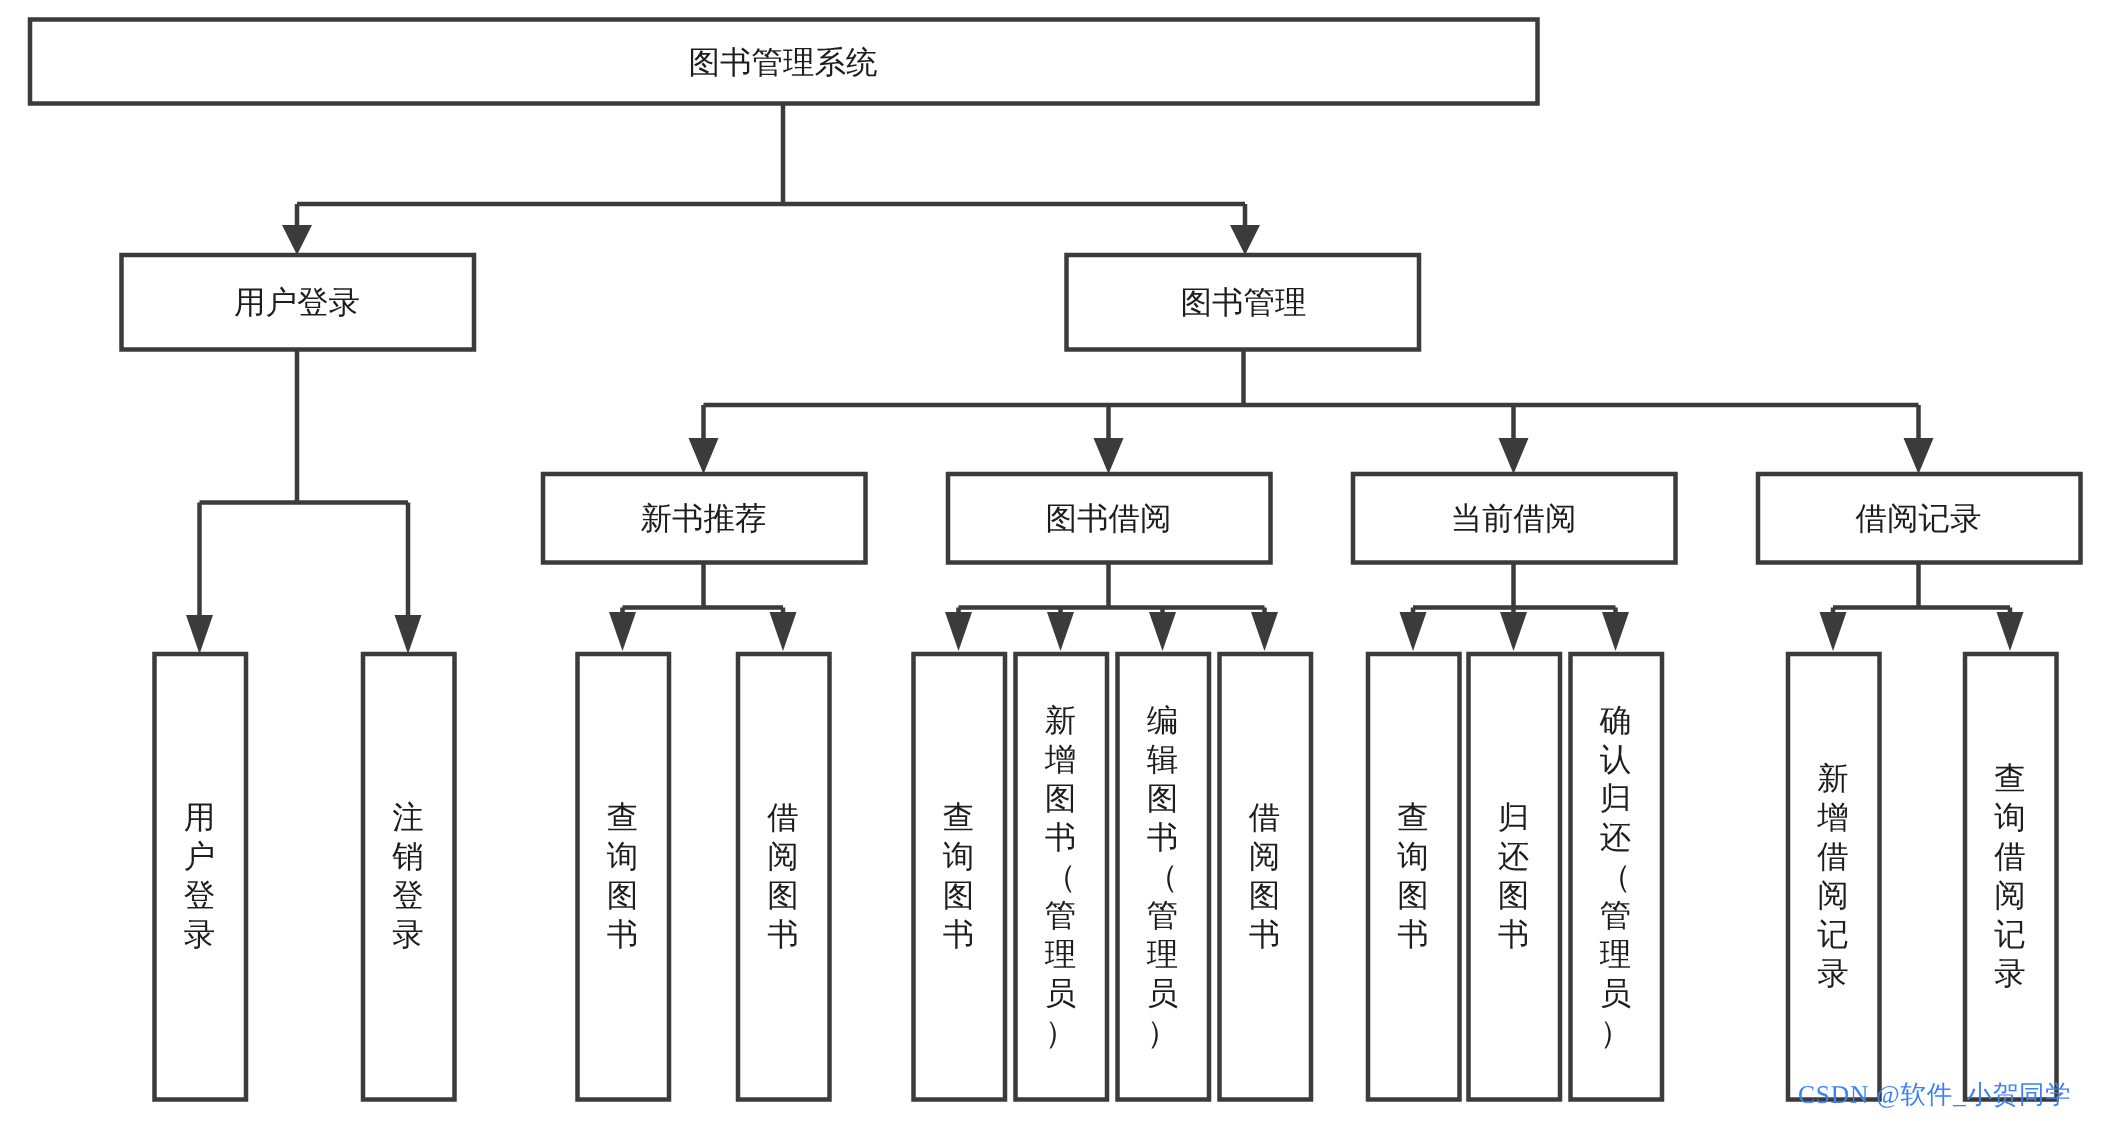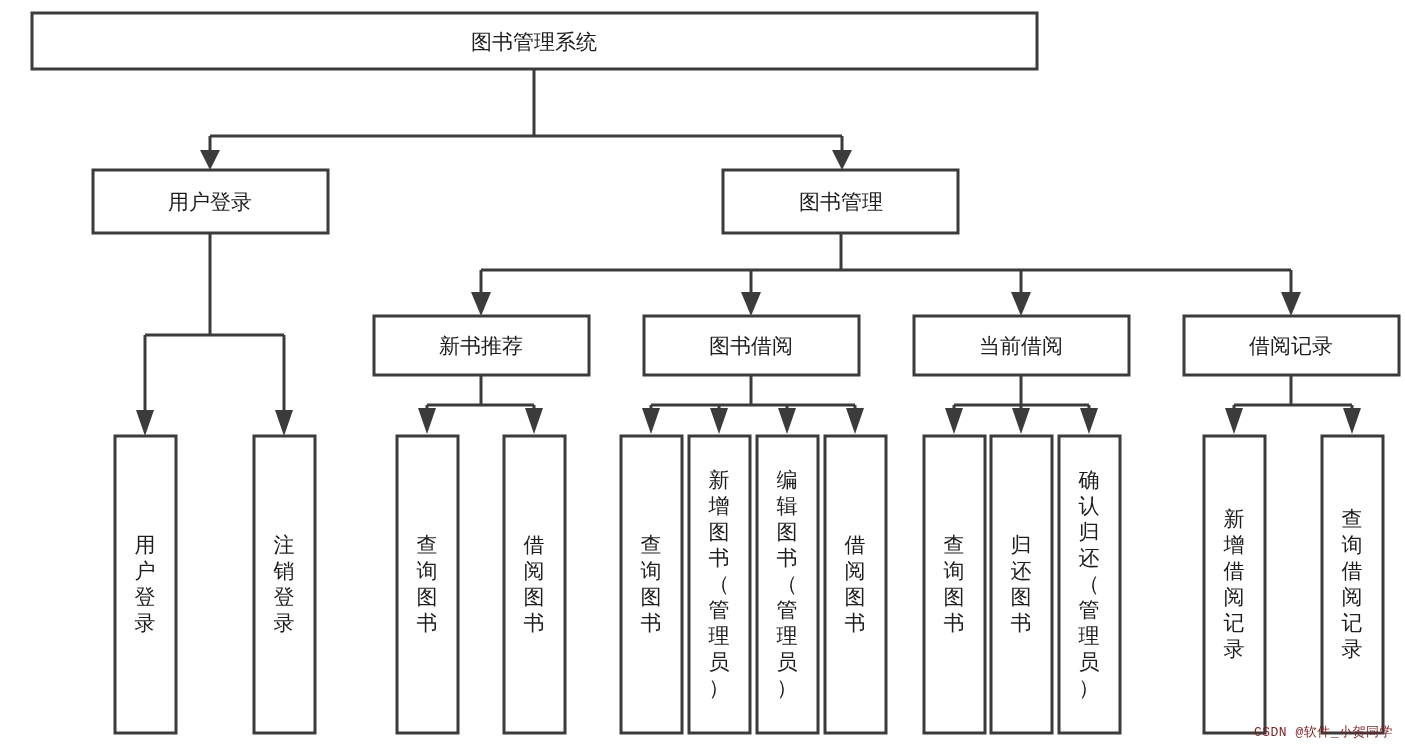--- a/index.html
+++ b/index.html
@@ -9,21 +9,21 @@
   }
   body {
     width: 1405px;
     height: 747px;
     font-family: "Liberation Sans", "DejaVu Sans", sans-serif;
     overflow: hidden;
     position: relative;
   }
   #diagram-root {
     position: absolute;
-    left: 12px;
+    left: 0;
     top: 0;
     width: 1389px;
     height: 747px;
     text-align: center;
   }
   svg.diagram-canvas {
     display: block;
     width: 1405px;
     height: 747px;
   }
@@ -51,23 +51,23 @@
   .node-label-vertical {
     font-family: "Liberation Sans", "DejaVu Sans", sans-serif;
     fill: #1d1d1d;
     font-size: 21px;
     text-anchor: middle;
   }
   .watermark-text {
     position: absolute;
     right: 8px;
     bottom: 6px;
-    font-family: Liberation Mono, monospace;
-    font-size: 13px;
-    color: #7f1d1d;
+    font-family: Liberation Serif, serif;
+    font-size: 17px;
+    color: #3b82f6;
     white-space: nowrap;
     letter-spacing: 0.5px;
     pointer-events: none;
   }
 </style>
 </head>
 <body>
 
 <div id="diagram-root">
   <svg class="diagram-canvas" viewBox="0 0 1405 747" xmlns="http://www.w3.org/2000/svg">

